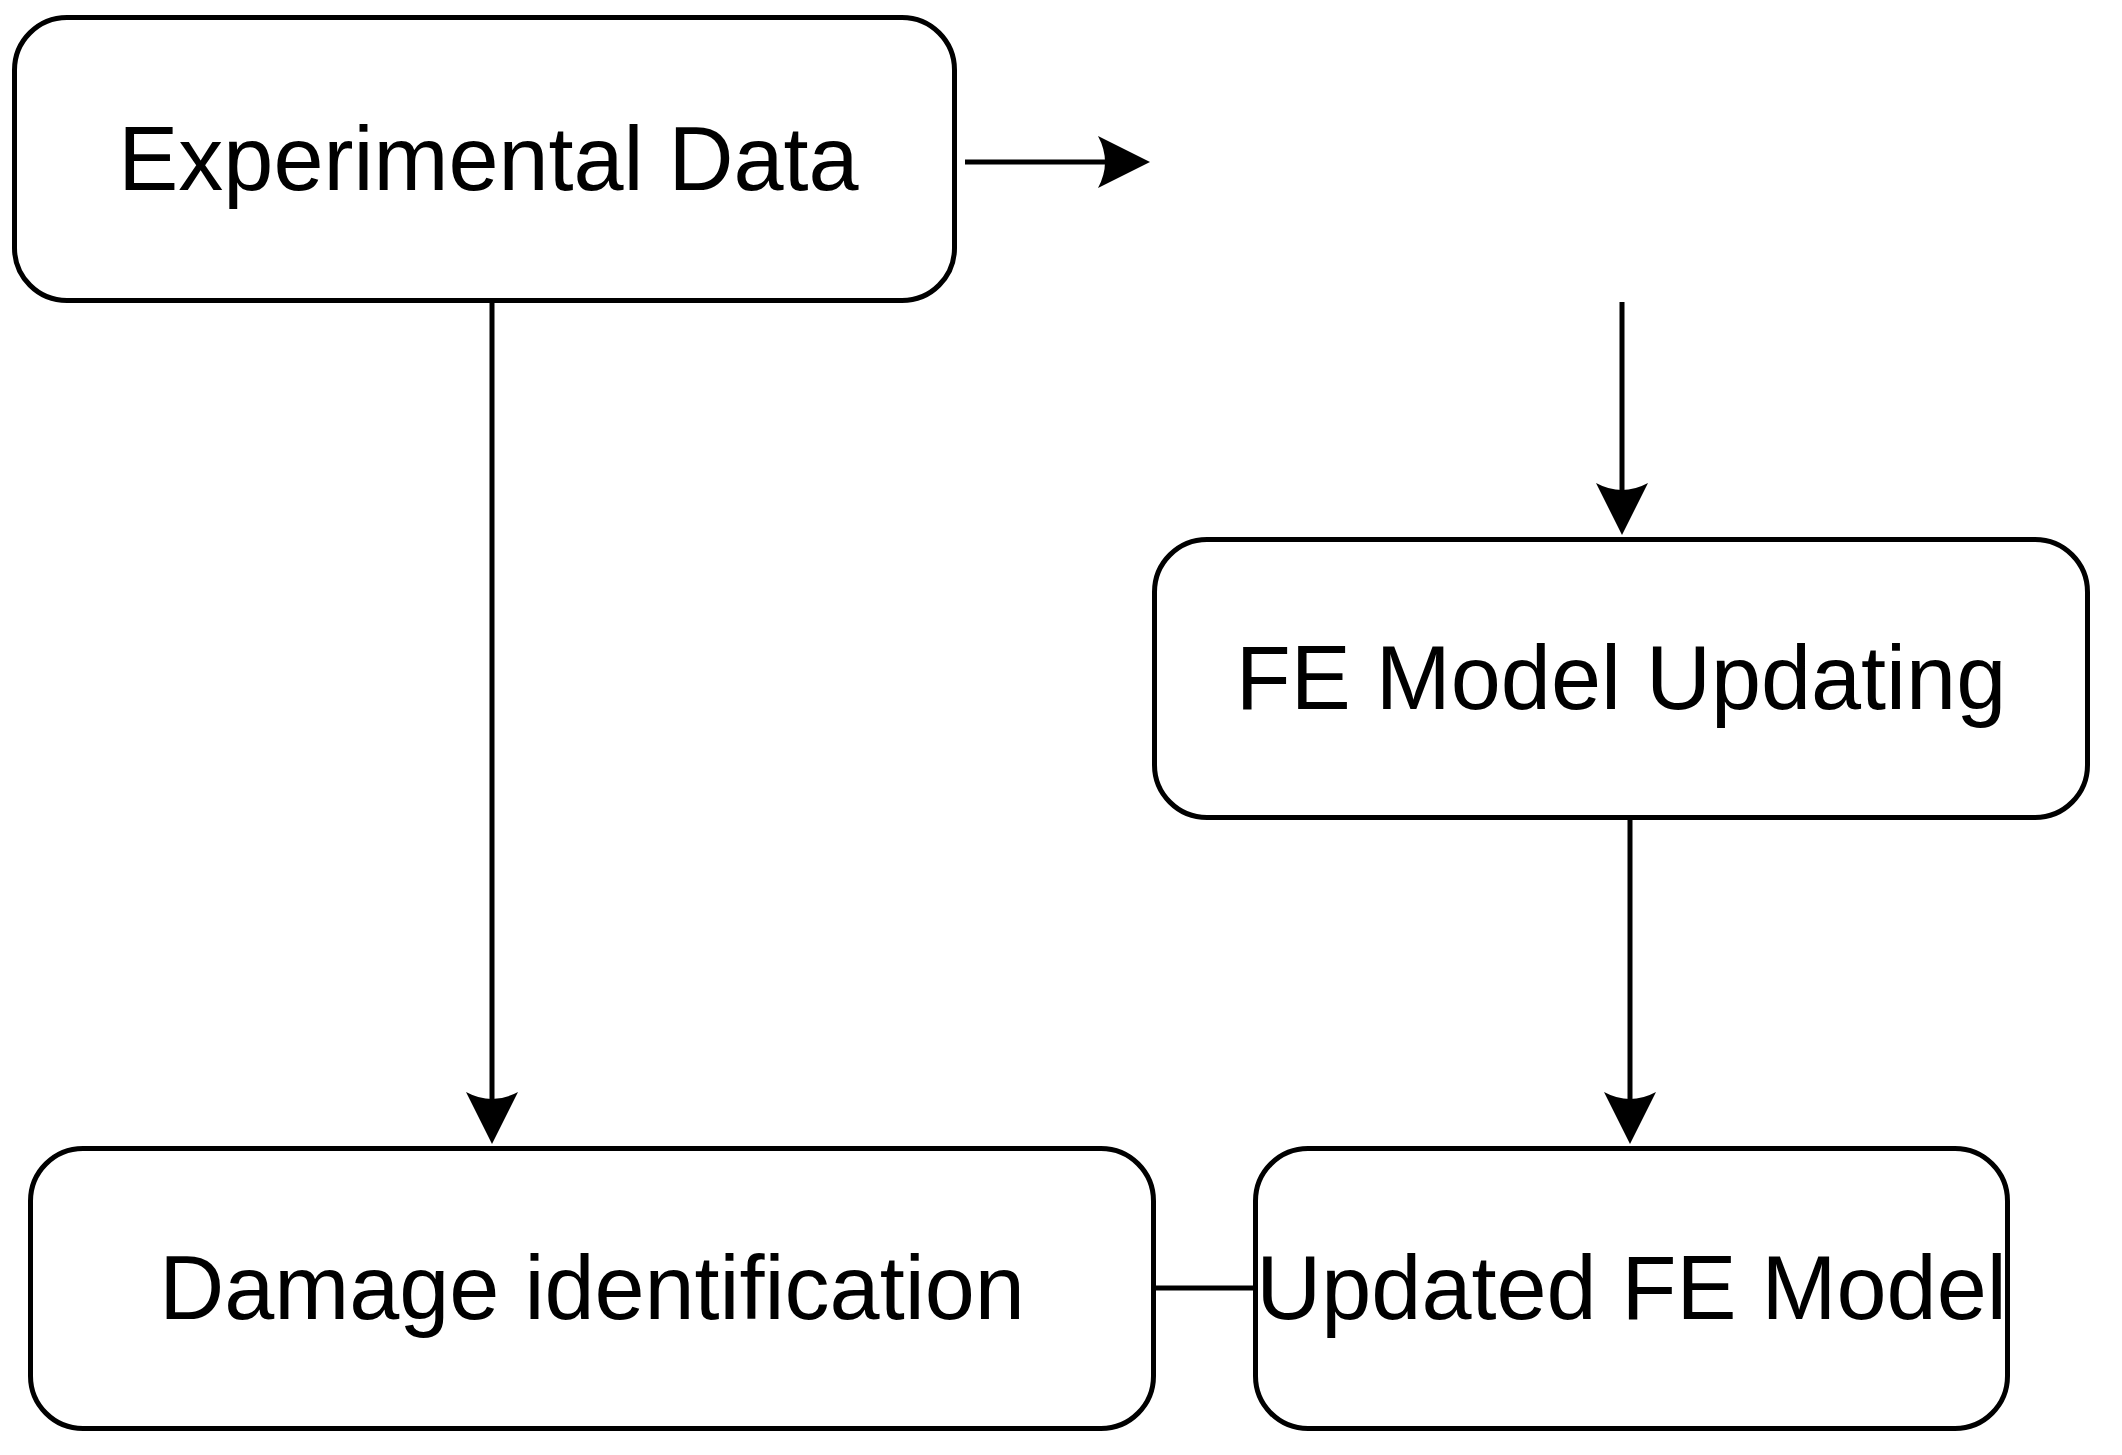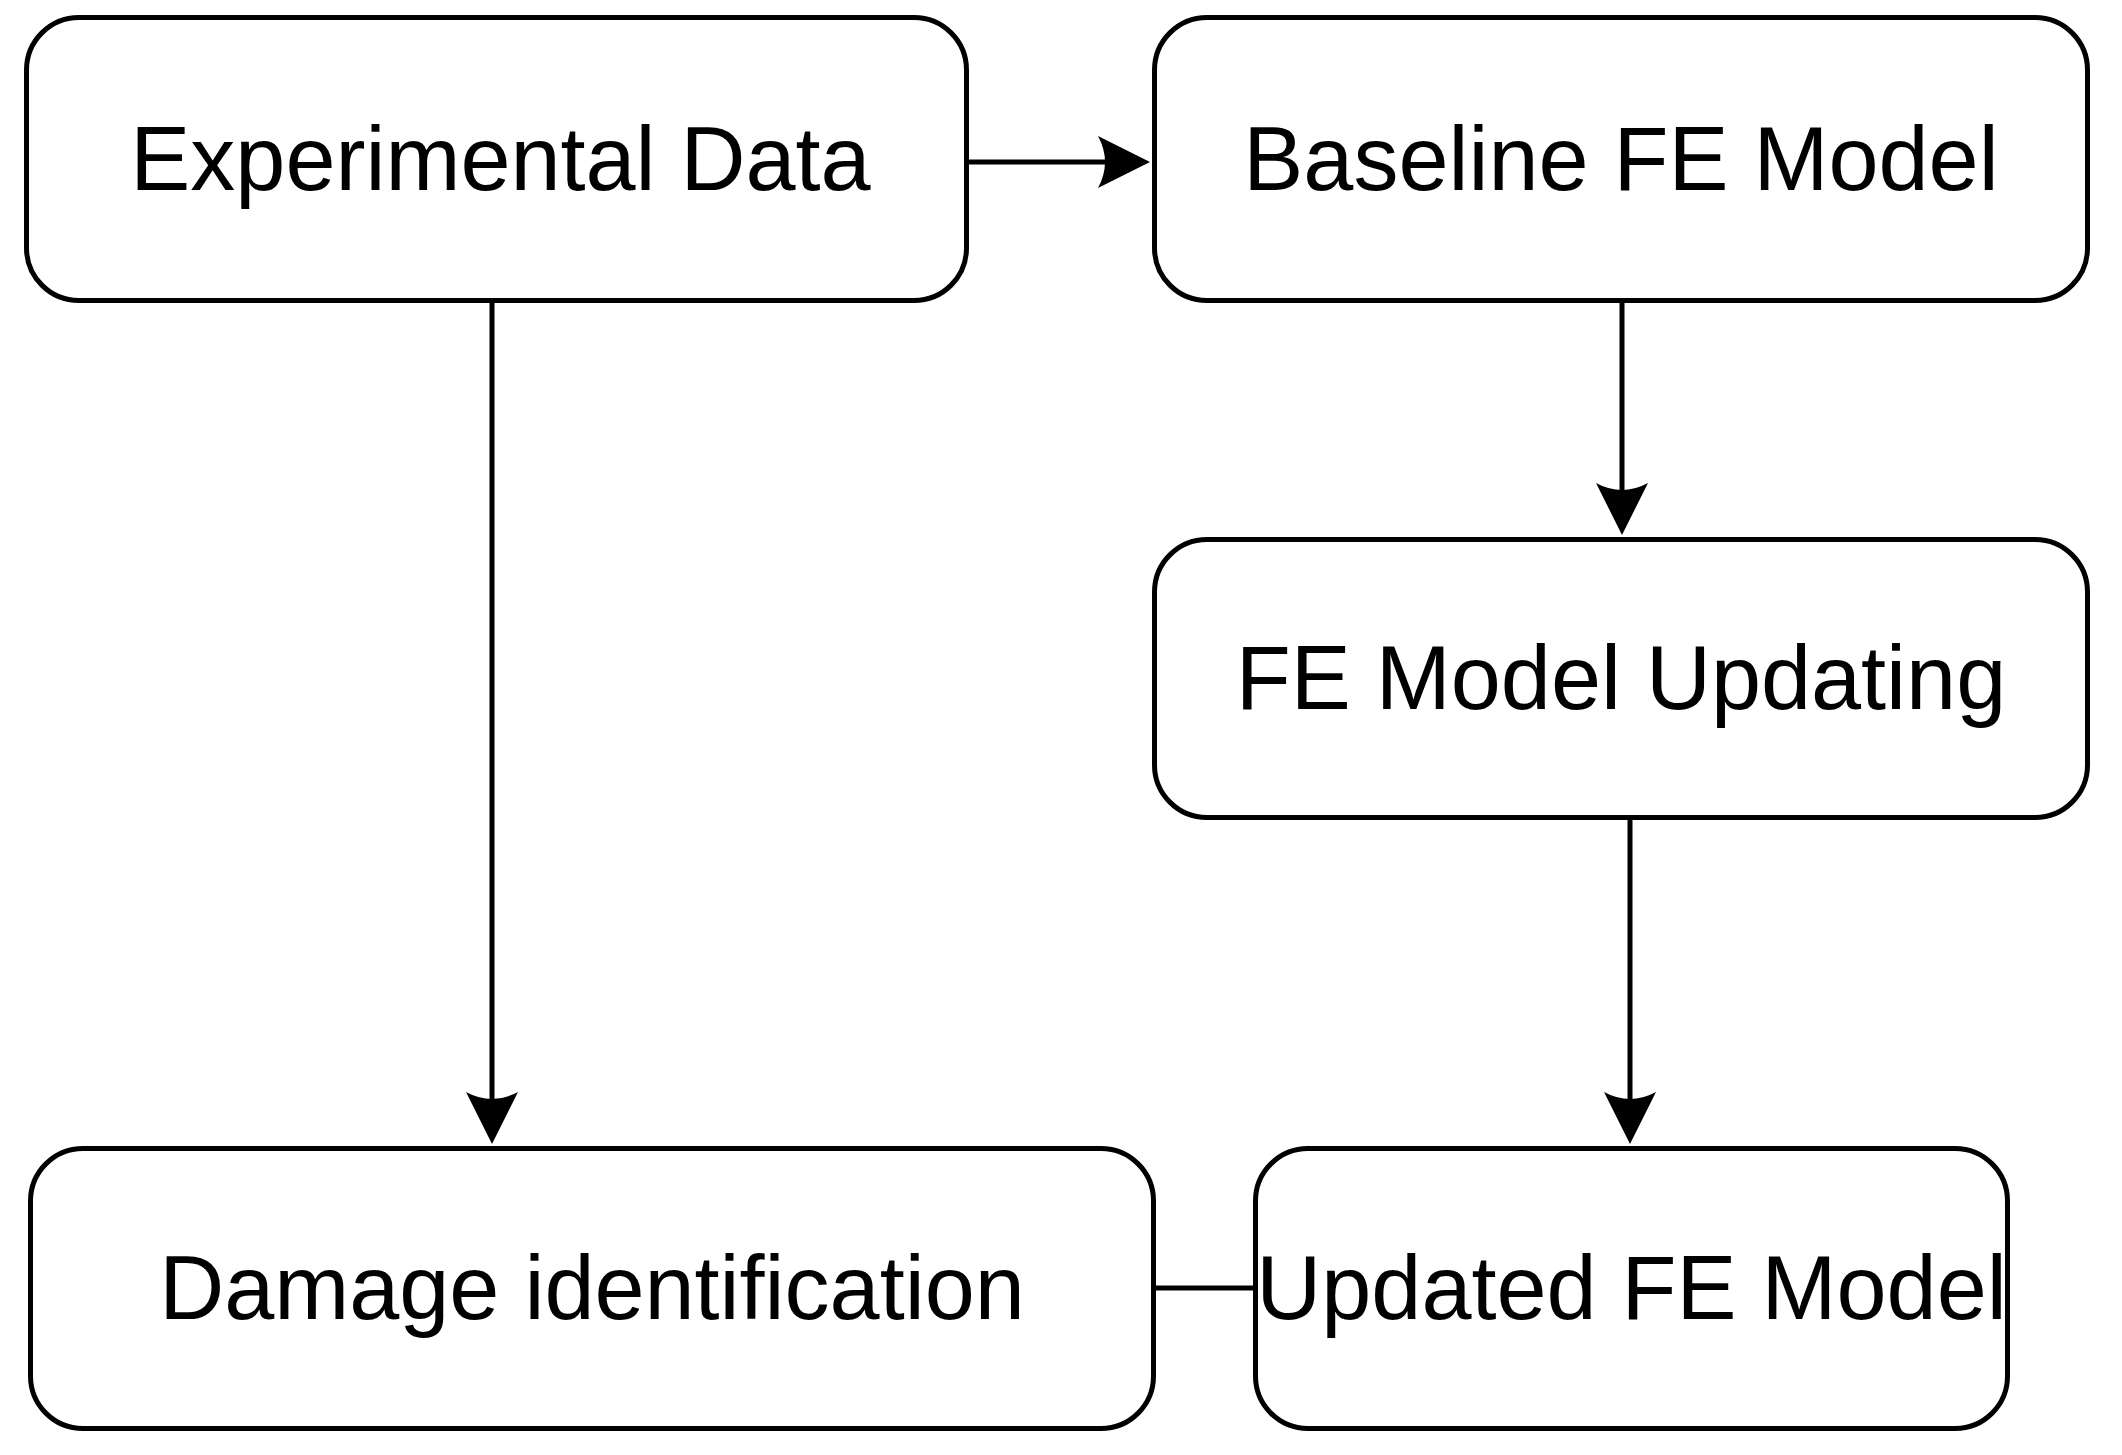--- a/index.html
+++ b/index.html
@@ -30,21 +30,21 @@
     background: #ffffff;
     display: flex;
     align-items: center;
     justify-content: center;
     text-align: center;
     font-size: 90px;
     line-height: 1.1;
     color: #000000;
     white-space: nowrap;
   }
-  #node-experimental-data   { left: 24px;   top: 15px;   width: 945px; height: 288px; padding-left: 8px; }
+  #node-experimental-data   { left: 12px;   top: 15px;   width: 945px; height: 288px; padding-left: 8px; }
   #node-baseline-fe-model   { left: 1152px; top: 15px;   width: 938px; height: 288px; }
   #node-fe-model-updating   { left: 1152px; top: 537px;  width: 938px; height: 283px; }
   #node-updated-fe-model    { left: 1253px; top: 1146px; width: 757px; height: 285px; }
   #node-damage-identification { left: 28px; top: 1146px; width: 1128px; height: 285px; }
   .edge-line {
     stroke: #000000;
     stroke-width: 5;
     fill: none;
   }
   .edge-head {
@@ -82,23 +82,20 @@
     <g>
       <line class="edge-line" x1="492" y1="302" x2="492" y2="1104"></line>
       <path class="edge-head" d="M 492,1144 L 466,1092 Q 492,1106 518,1092 Z"></path>
     </g>
   </svg>
 
   <div class="node" id="node-experimental-data">
     <span>Experimental Data</span>
   </div>
 
-  <div class="node" id="node-baseline-fe-model">
-    <span>Baseline FE Model</span>
-  </div>
 
   <div class="node" id="node-updated-fe-model">
     <span>Updated FE Model</span>
   </div>
 
   <div class="node" id="node-fe-model-updating">
     <span>FE Model Updating</span>
   </div>
 
   <div class="node" id="node-damage-identification">

